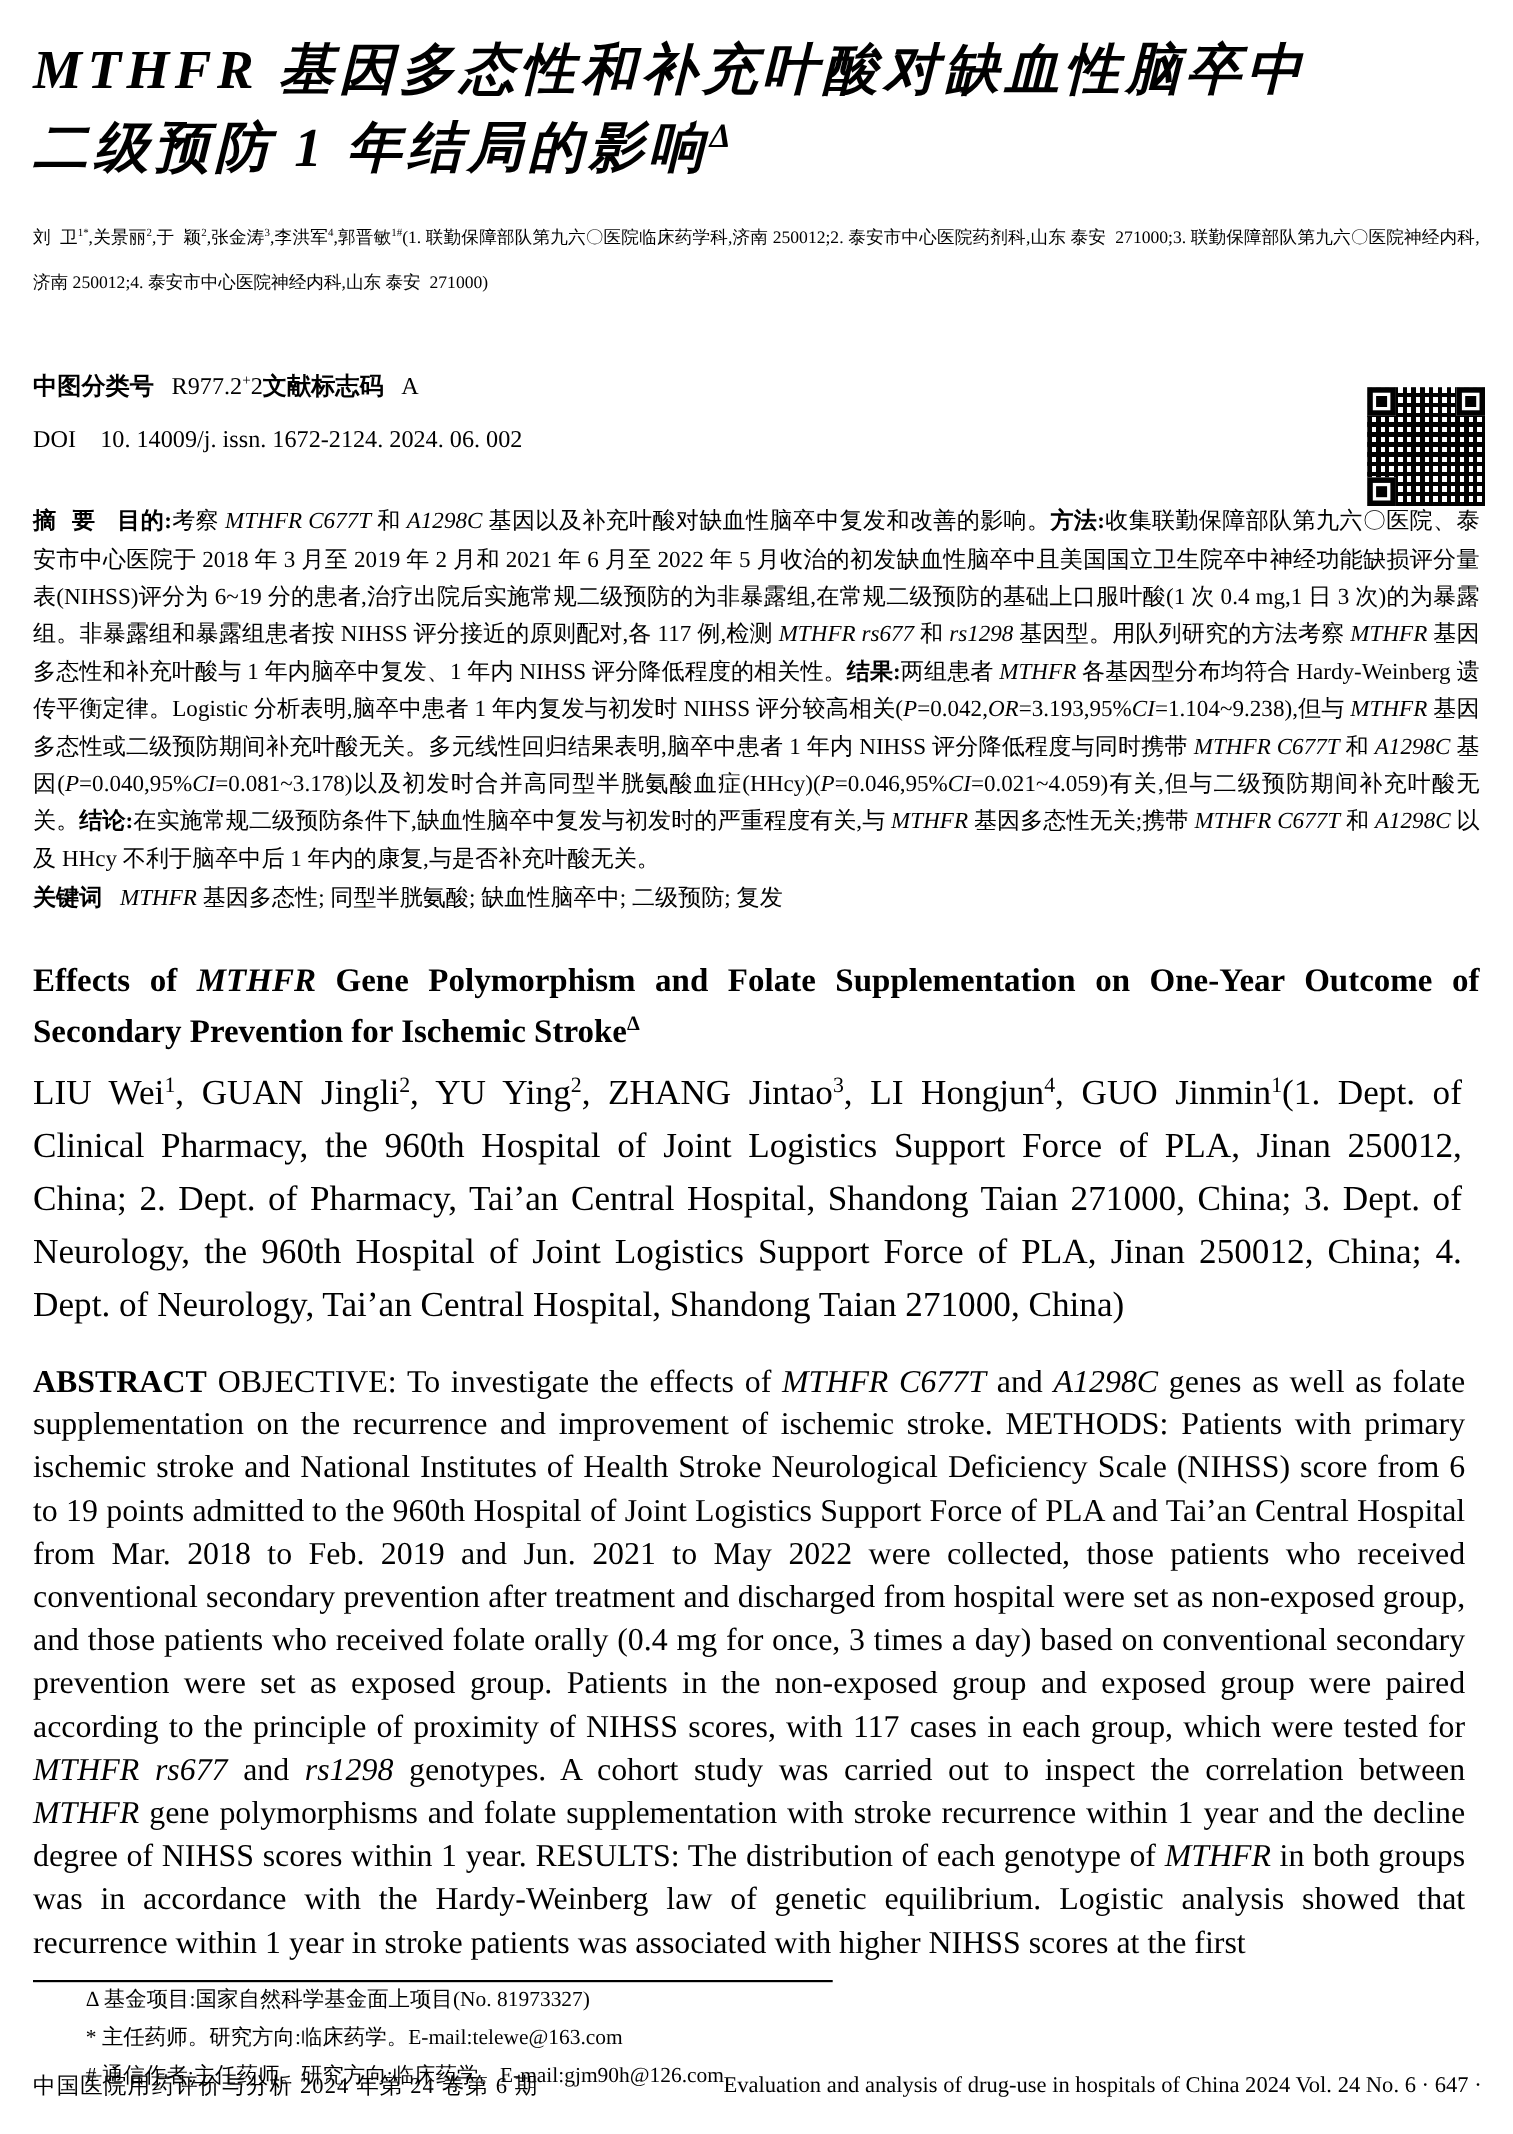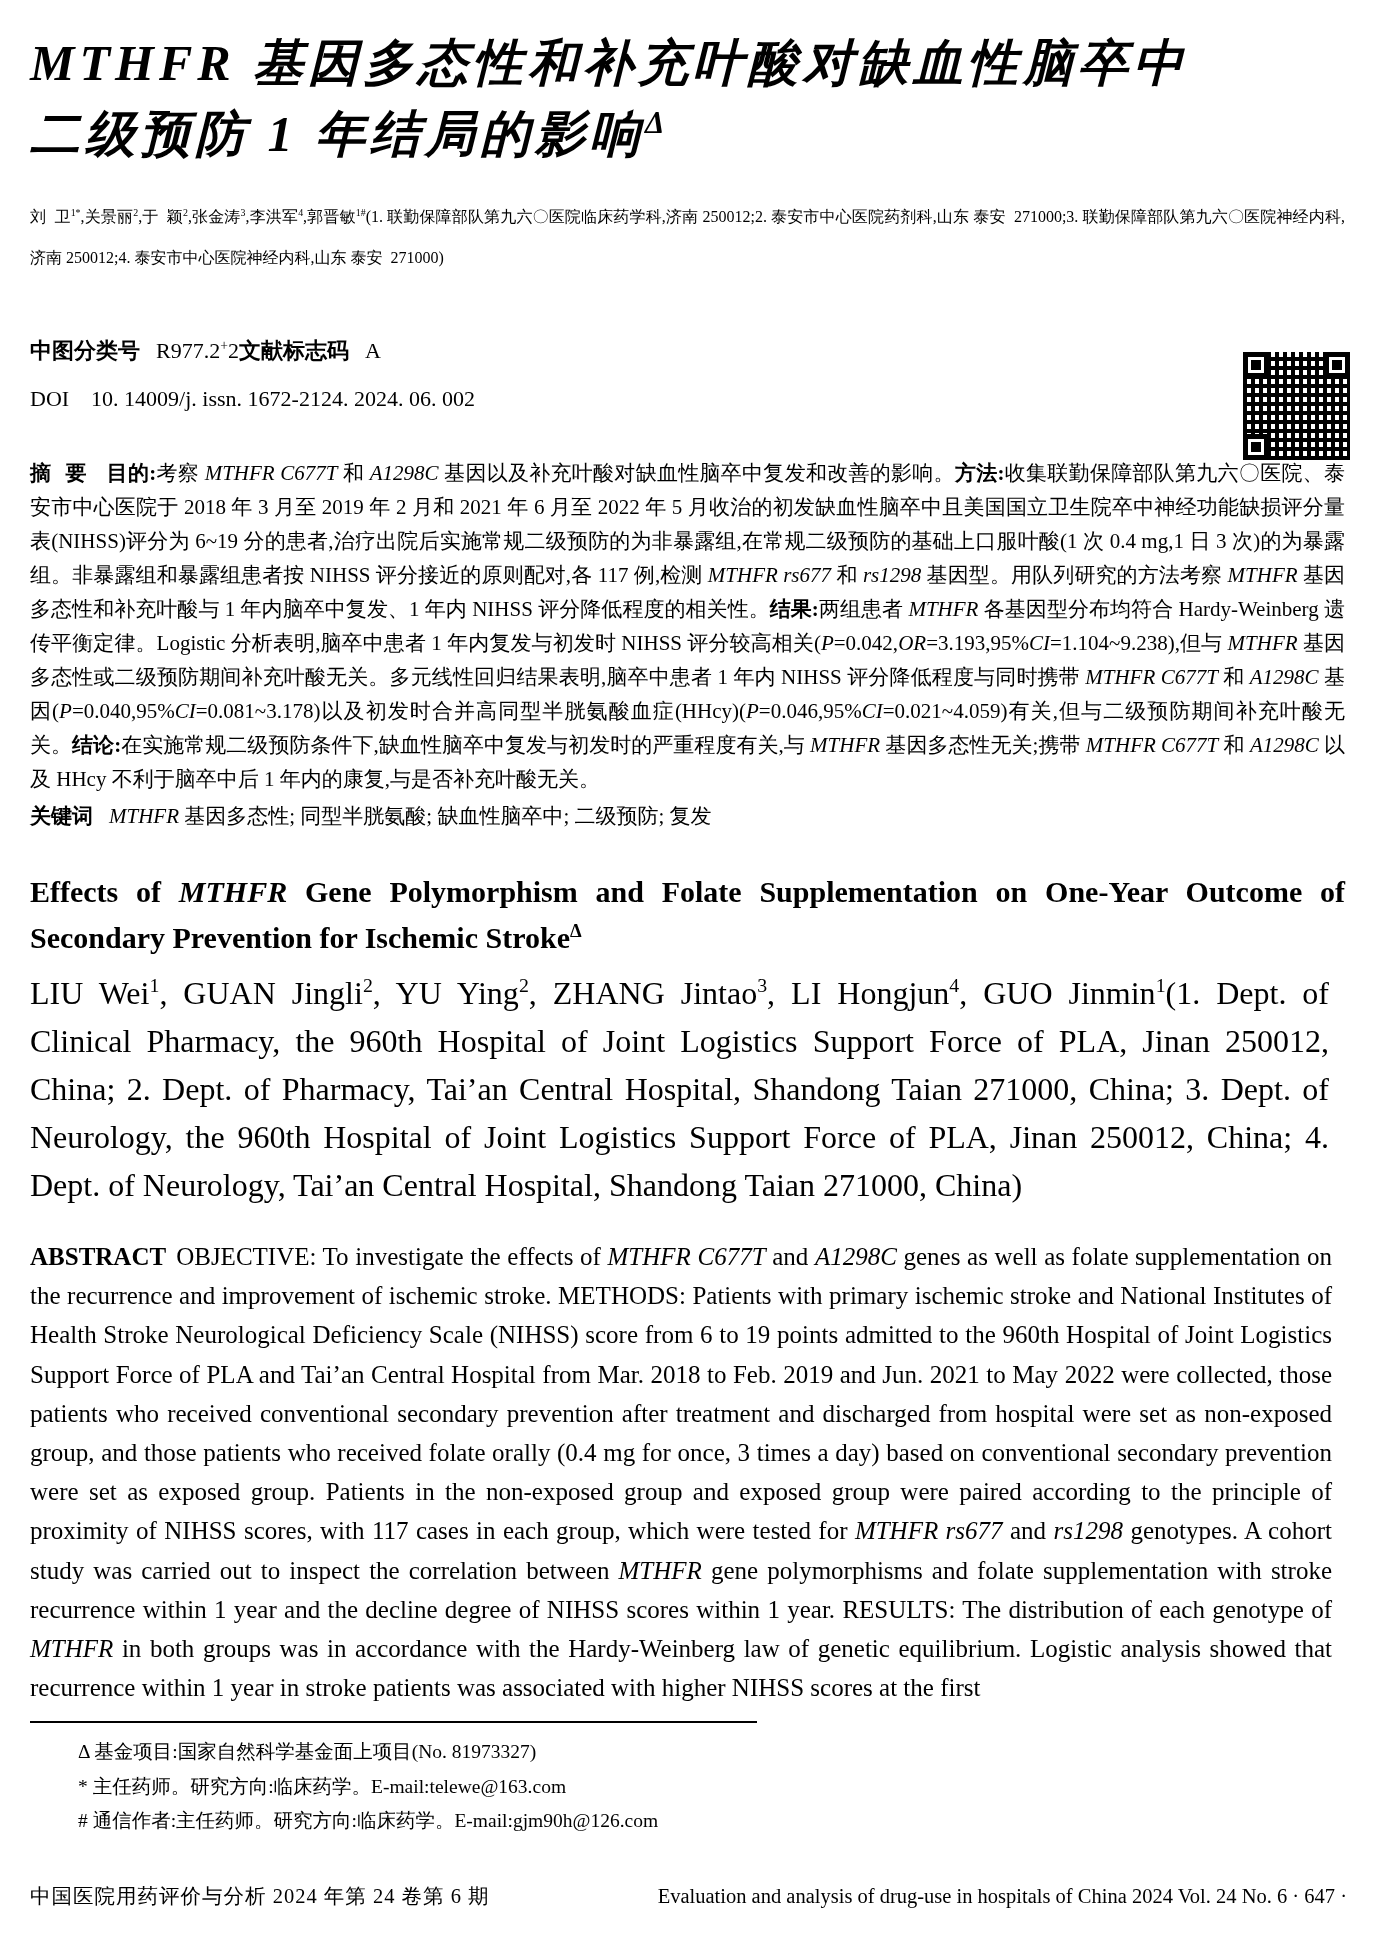--- a/index.html
+++ b/index.html
@@ -50,28 +50,28 @@
   .keywords-cn{margin:1px 0 0 0;font-size:21px;line-height:37px;text-align:justify;}
   .keywords-cn .label-hei{letter-spacing:0;}
 
   .title-en{
     margin:34px 0 0 0;font-size:30px;line-height:46px;font-weight:700;text-align:justify;
   }
   .authors-en{
     margin:8px 16px 0 0;font-size:32px;line-height:48px;text-align:justify;
   }
   .abstract-en{
-    margin:28px 13px 0 0;font-size:25px;line-height:39.2px;text-align:justify;
+    margin:28px 13px 0 0;font-size:29px;line-height:39.2px;text-align:justify;
   }
   .abstract-en .abstract-label{margin-right:10px;}
 
   .footnote-rule{
     width:727px;border:0;border-top:2px solid #000;margin:14px 0 0 0;
   }
-  .footnotes{margin:12px 0 0 0;padding-left:48px;font-size:19.5px;line-height:34.5px;}
+  .footnotes{margin:0 0 0 0;padding-left:48px;font-size:19.5px;line-height:34.5px;}
   .footnotes p{margin:0;}
 
   .footer{
     position:absolute;left:30px;right:28px;bottom:30px;
     display:flex;justify-content:space-between;align-items:center;font-size:20.5px;
   }
   .footer-left{letter-spacing:1px;}
 </style>
 </head>
 <body>

